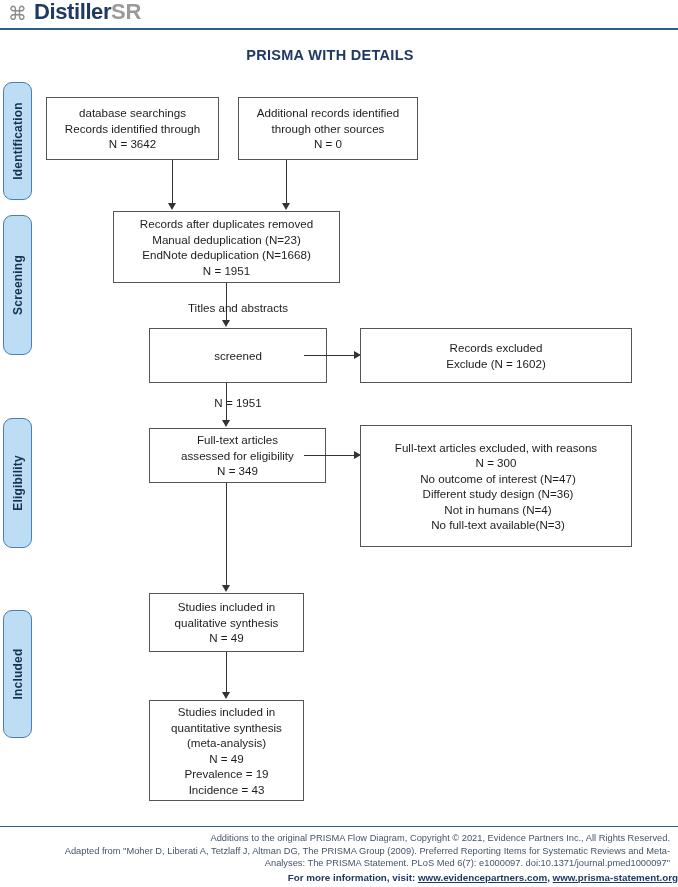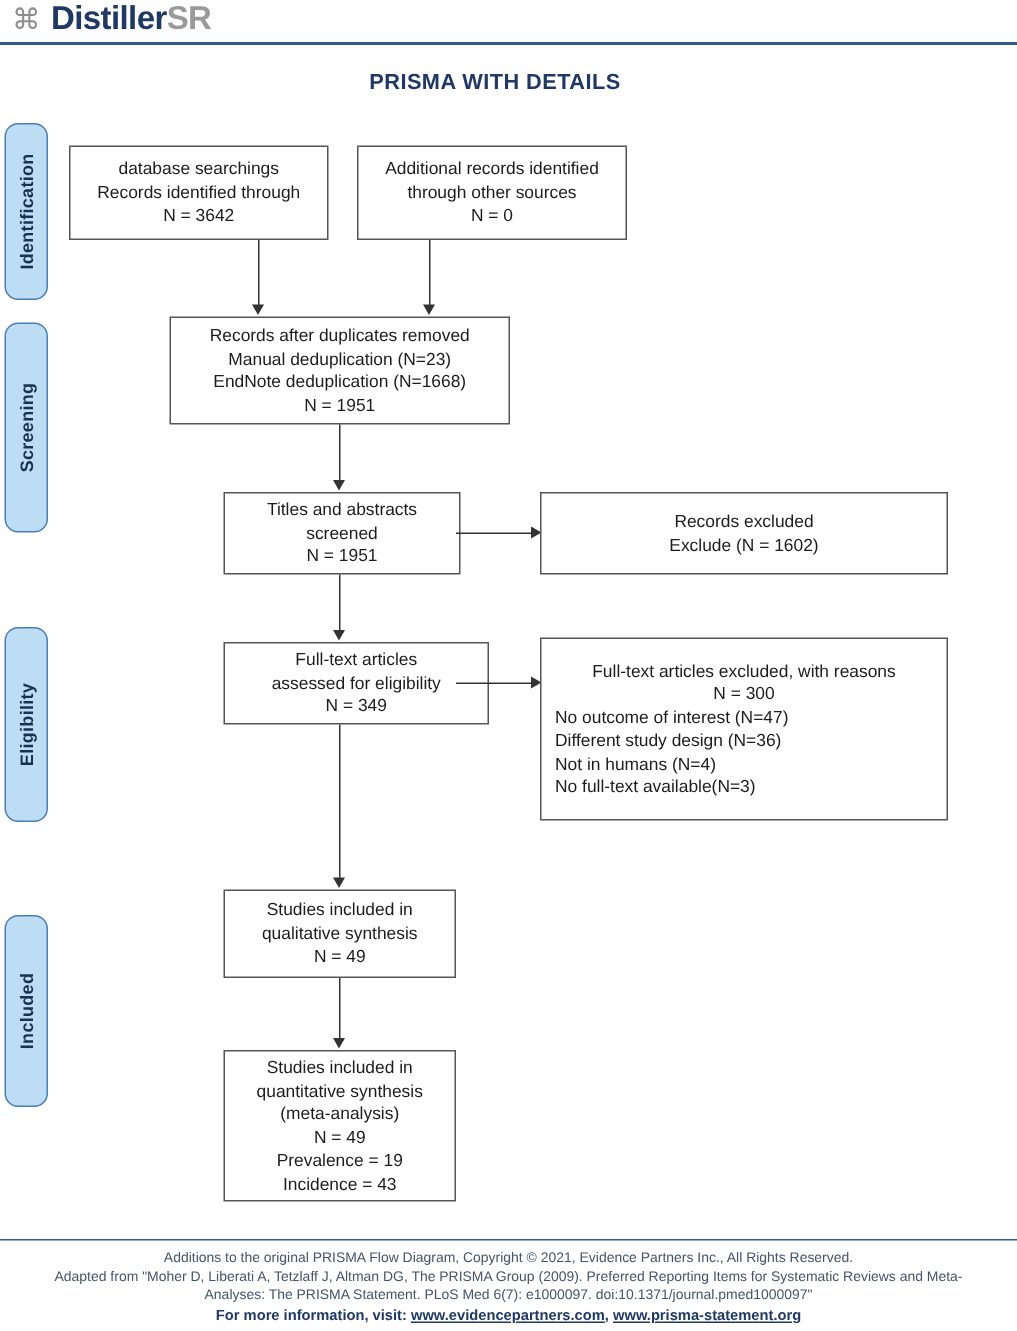--- a/index.html
+++ b/index.html
@@ -132,21 +132,21 @@
 
   
   #footer {
     position: absolute;
     left: 0;
     top: 826px;
     width: 678px;
     border-top: 1.6px solid #2f5b8a;
     padding-top: 5px;
     box-sizing: border-box;
-    text-align: center;
+    text-align: right;
   }
   .footer-line {
     display: block;
     font-size: 9.3px;
     line-height: 12.6px;
     color: #44546a;
     padding: 0 8px;
   }
   #footer-links {
     display: block;
@@ -207,21 +207,21 @@
 <div class="flow-box" style="left:113px; top:211px; width:227px; height:72px;">
   <span class="line">Records after duplicates removed</span>
   <span class="line">Manual deduplication (N=23)</span>
   <span class="line">EndNote deduplication (N=1668)</span>
   <span class="line">N = 1951</span>
 </div>
 
 <div class="v-line" style="left:226px; top:283px; height:38px;"></div>
 <div class="arrow-down" style="left:222px; top:320px;"></div>
 
-<div class="flow-box" style="left:149px; top:328px; width:158px; height:55px;">
+<div class="flow-box" style="left:149px; top:328px; width:178px; height:55px;gap:32px;">
   <span class="line">Titles and abstracts</span>
   <span class="line">screened</span>
   <span class="line">N = 1951</span>
 </div>
 
 <div class="h-line" style="left:304px; top:355px; width:51px;"></div>
 <div class="arrow-right" style="left:354px; top:351px;"></div>
 
 <div class="flow-box" style="left:360px; top:328px; width:272px; height:55px;">
   <span class="line">Records excluded</span>
@@ -233,21 +233,21 @@
 
 <div class="flow-box" style="left:149px; top:428px; width:177px; height:55px;">
   <span class="line">Full-text articles</span>
   <span class="line">assessed for eligibility</span>
   <span class="line">N = 349</span>
 </div>
 
 <div class="h-line" style="left:304px; top:455px; width:51px;"></div>
 <div class="arrow-right" style="left:354px; top:451px;"></div>
 
-<div class="flow-box left-align-list" style="left:360px; top:425px; width:272px; height:122px;">
+<div class="flow-box left-align-list" style="left:360px; top:425px; width:272px; height:122px;align-items:center;">
   <span class="line centered">Full-text articles excluded, with reasons</span>
   <span class="line centered">N = 300</span>
   <span class="line reason">No outcome of interest (N=47)</span>
   <span class="line reason">Different study design (N=36)</span>
   <span class="line reason">Not in humans (N=4)</span>
   <span class="line reason">No full-text available(N=3)</span>
 </div>
 
 <div class="v-line" style="left:226px; top:483px; height:103px;"></div>
 <div class="arrow-down" style="left:222px; top:585px;"></div>

